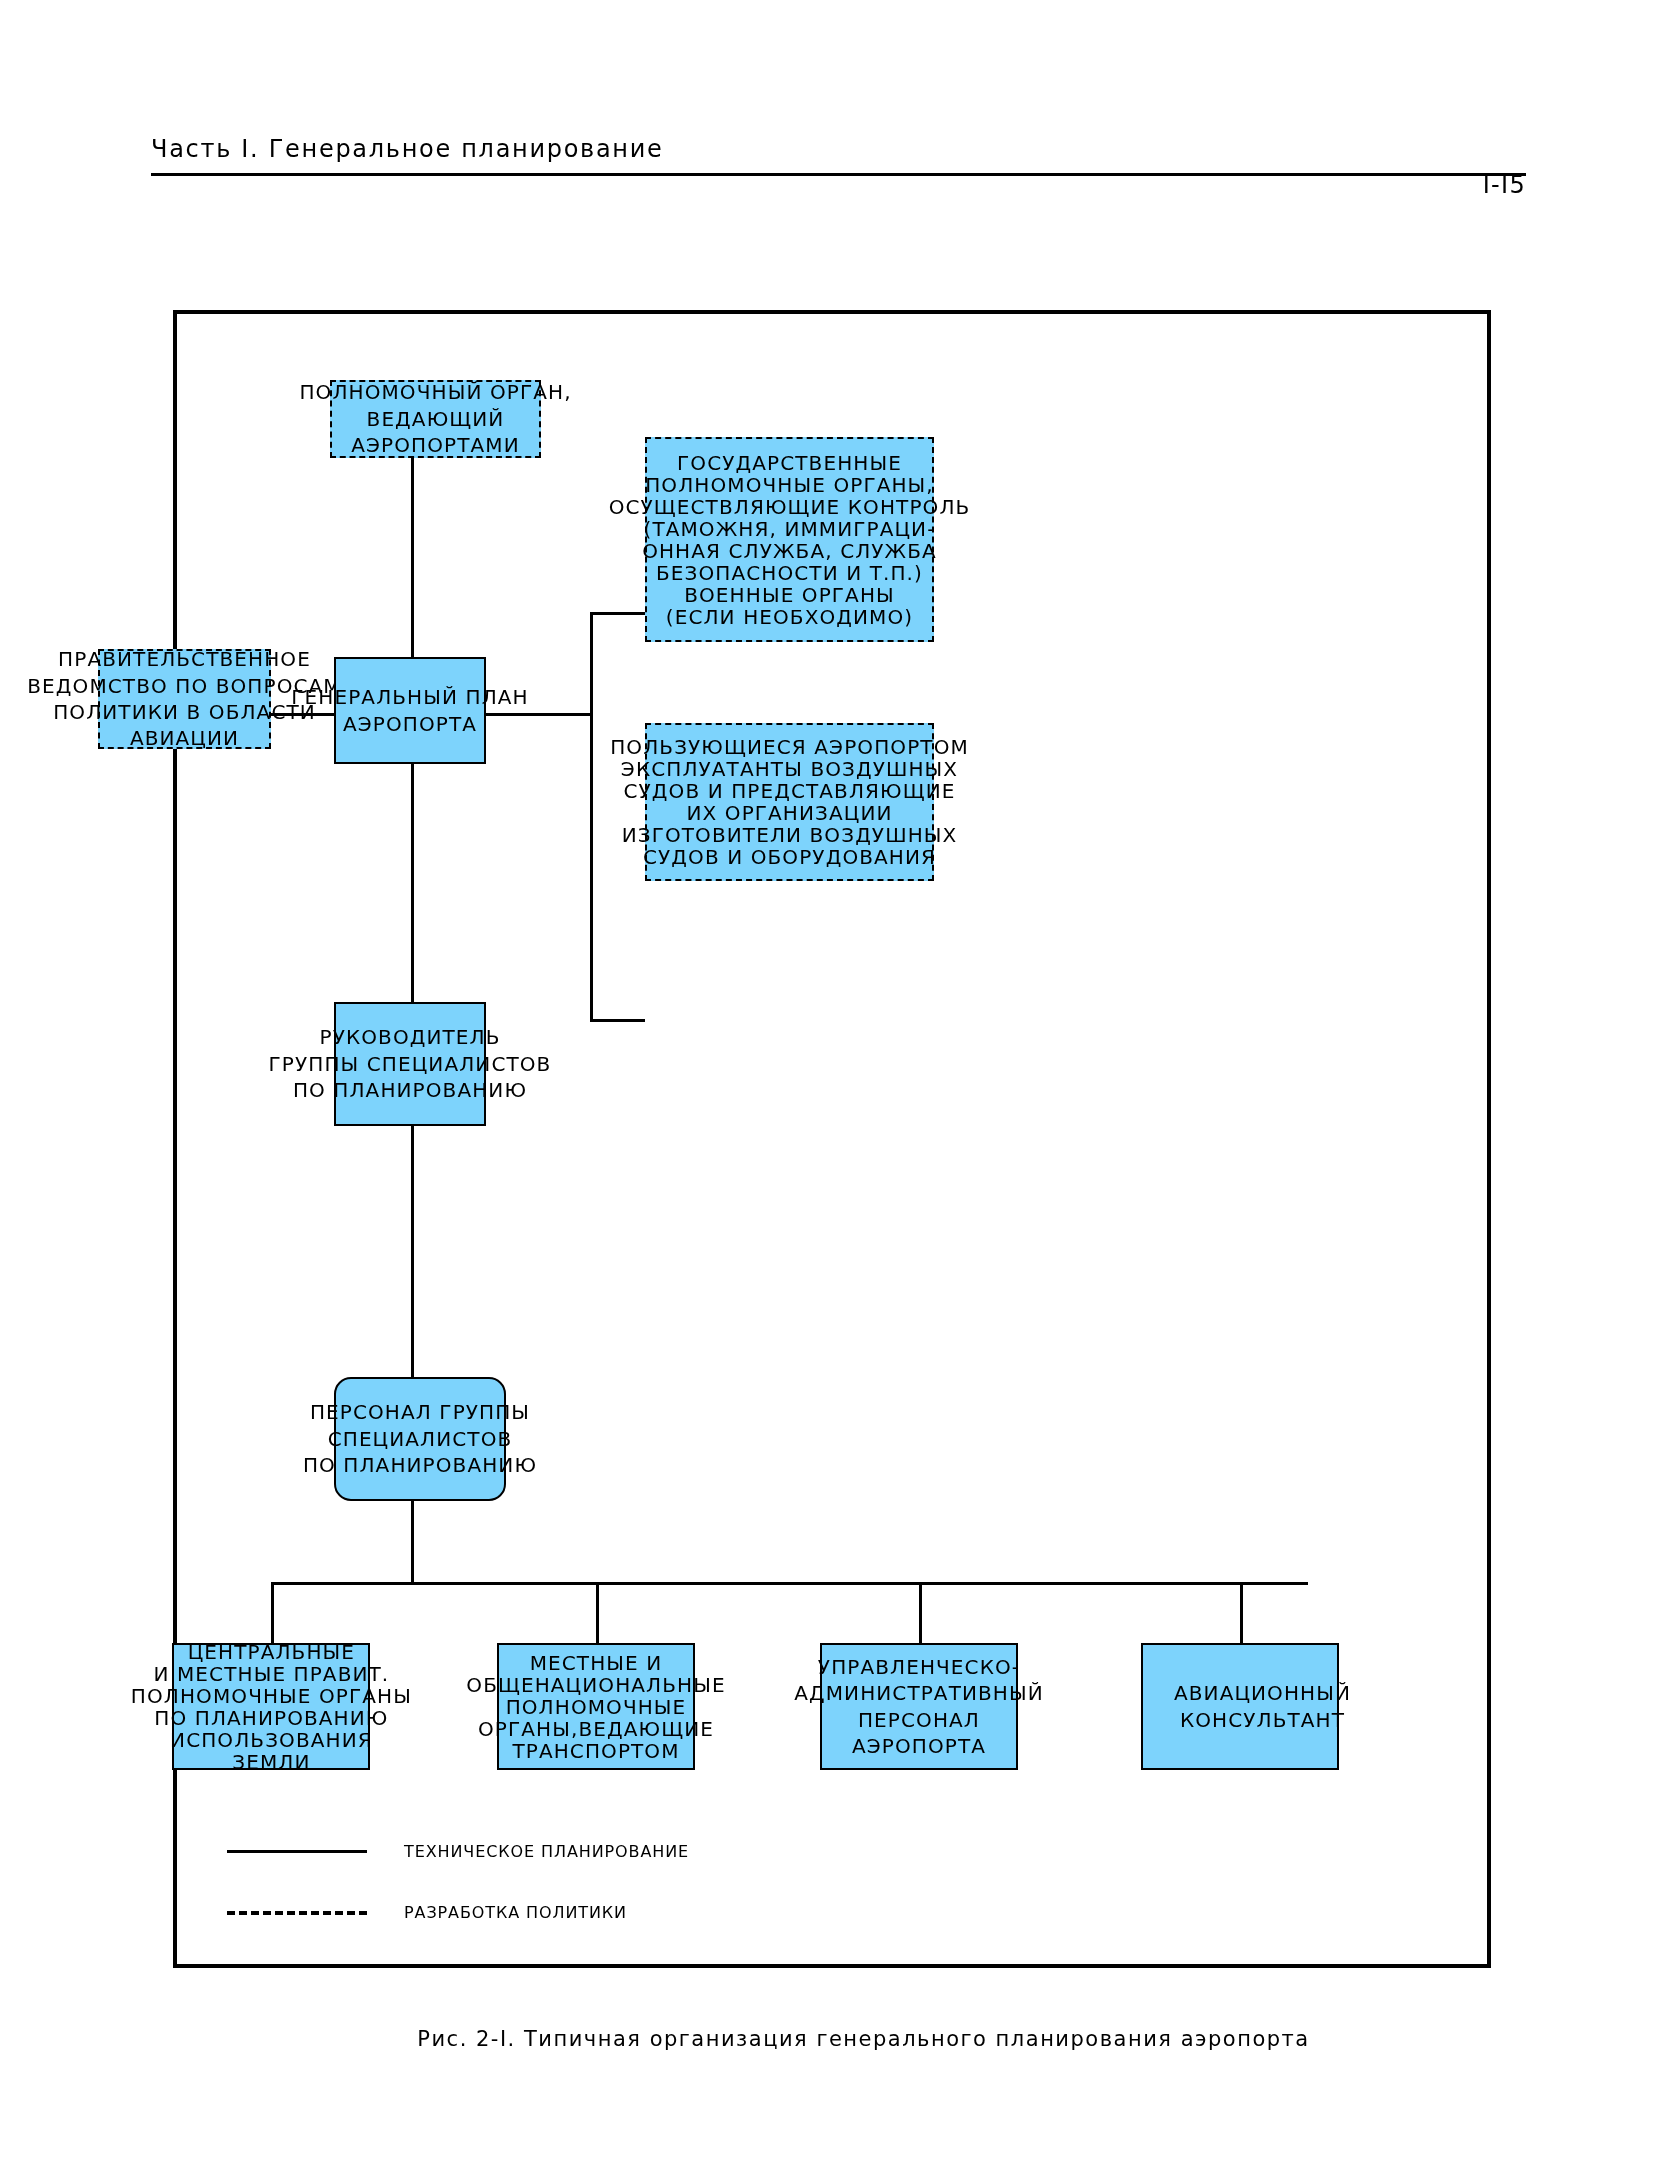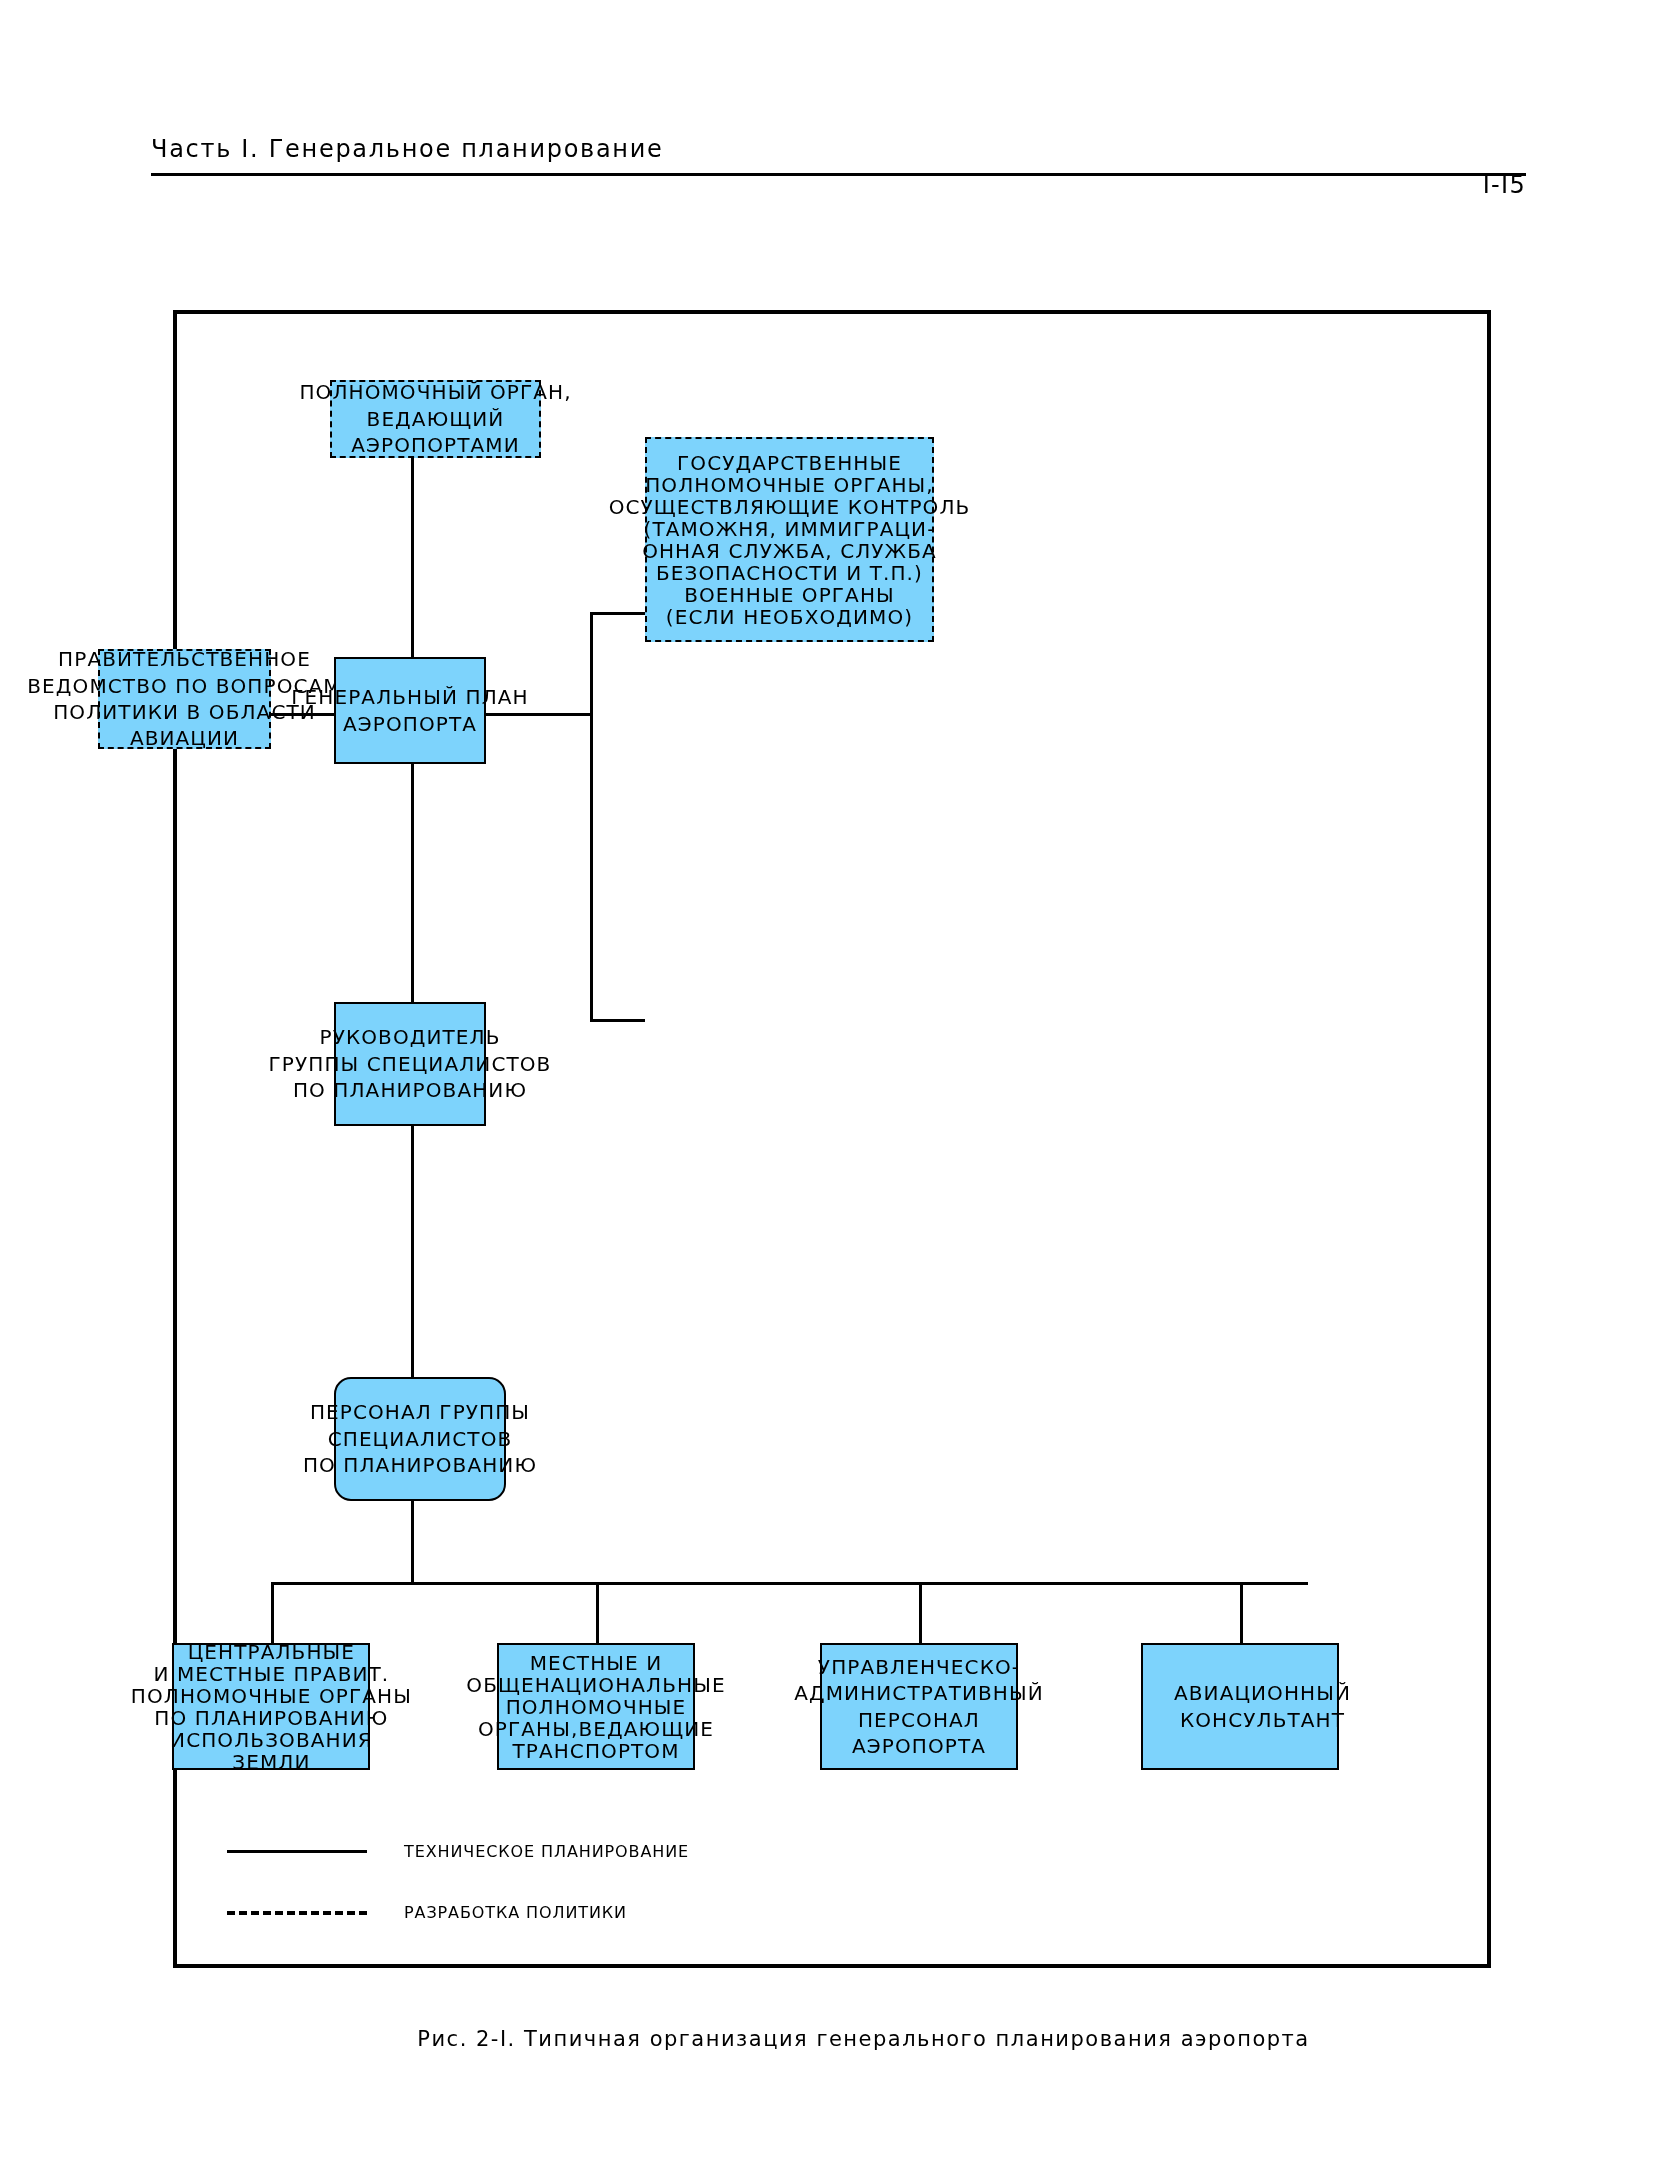--- a/index.html
+++ b/index.html
@@ -217,20 +217,28 @@
       <span class="line">ГОСУДАРСТВЕННЫЕ</span>
       <span class="line">ПОЛНОМОЧНЫЕ ОРГАНЫ,</span>
       <span class="line">ОСУЩЕСТВЛЯЮЩИЕ КОНТРОЛЬ</span>
       <span class="line">(ТАМОЖНЯ, ИММИГРАЦИ-</span>
       <span class="line">ОННАЯ СЛУЖБА, СЛУЖБА</span>
       <span class="line">БЕЗОПАСНОСТИ И Т.П.)</span>
       <span class="line">ВОЕННЫЕ ОРГАНЫ</span>
       <span class="line">(ЕСЛИ НЕОБХОДИМО)</span>
     </div>
 
+    <div class="node dashed tight" style="left:468px; top:409px; width:289px; height:158px;">
+      <span class="line">ПОЛЬЗУЮЩИЕСЯ АЭРОПОРТОМ</span>
+      <span class="line">ЭКСПЛУАТАНТЫ ВОЗДУШНЫХ</span>
+      <span class="line">СУДОВ И ПРЕДСТАВЛЯЮЩИЕ</span>
+      <span class="line">ИХ ОРГАНИЗАЦИИ</span>
+      <span class="line">ИЗГОТОВИТЕЛИ ВОЗДУШНЫХ</span>
+      <span class="line">СУДОВ И ОБОРУДОВАНИЯ</span>
+    </div>
 
     <div class="node solid" style="left:157px; top:688px; width:152px; height:124px;">
       <span class="line">РУКОВОДИТЕЛЬ</span>
       <span class="line">ГРУППЫ СПЕЦИАЛИСТОВ</span>
       <span class="line">ПО ПЛАНИРОВАНИЮ</span>
     </div>
 
     <div class="node solid" style="left:157px; top:1063px; width:172px; height:124px;border-radius:17px;">
       <span class="line">ПЕРСОНАЛ ГРУППЫ</span>
       <span class="line">СПЕЦИАЛИСТОВ</span>

